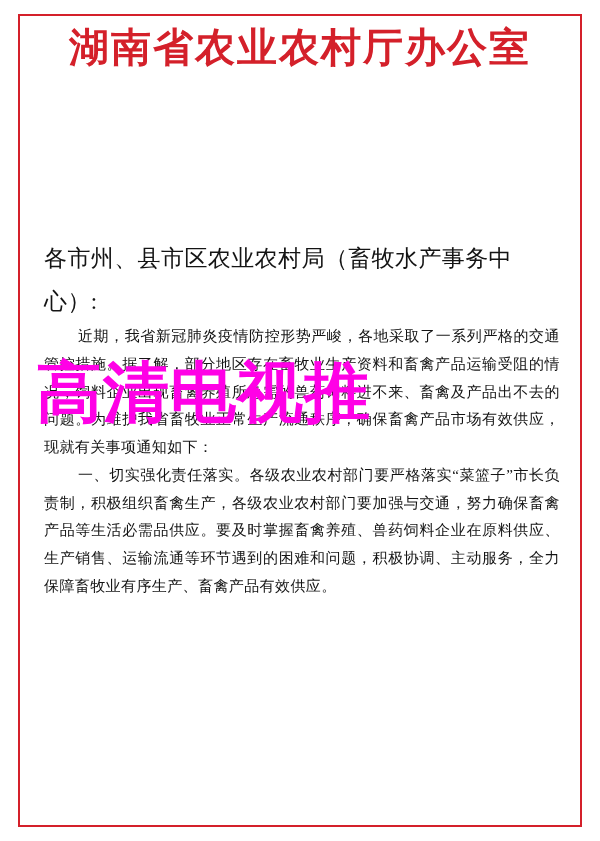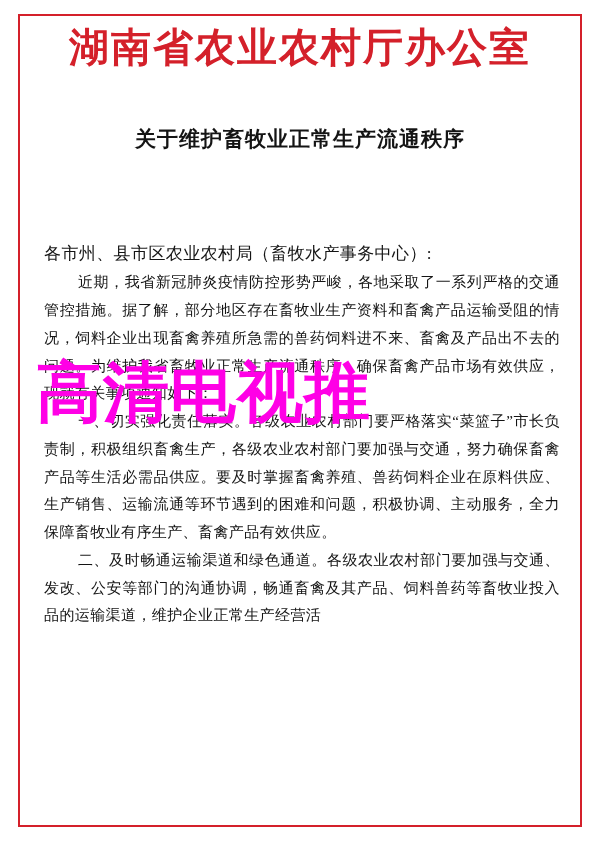--- a/index.html
+++ b/index.html
@@ -63,21 +63,21 @@
     line-height: 1.9;
     letter-spacing: 1px;
   }
   .body-block {
     position: absolute;
     left: 44px;
     right: 40px;
     top: 238px;
   }
   .addressee {
-    font-size: 17px;
+    font-size: 23px;
     color: #141414;
     line-height: 1.85;
     letter-spacing: 0.4px;
   }
   .para {
     font-size: 15px;
     color: #141414;
     line-height: 1.85;
     text-indent: 34px;
     text-align: justify;
@@ -110,27 +110,25 @@
 
 <div class="page">
 
   <div class="frame"></div>
 
   <div class="doc-header">
     <span class="org">湖南省农业农村厅办公室</span>
   </div>
 
   <div class="title-block">
-    <div class="tline">关于维护畜牧业正常生产流通秩序</div>
   </div>
 
   <div class="body-block">
     <div class="addressee">各市州、县市区农业农村局（畜牧水产事务中心）:</div>
     <p class="para">近期，我省新冠肺炎疫情防控形势严峻，各地采取了一系列严格的交通管控措施。据了解，部分地区存在畜牧业生产资料和畜禽产品运输受阻的情况，饲料企业出现畜禽养殖所急需的兽药饲料进不来、畜禽及产品出不去的问题。为维护我省畜牧业正常生产流通秩序，确保畜禽产品市场有效供应，现就有关事项通知如下：</p>
     <p class="para">一、切实强化责任落实。各级农业农村部门要严格落实“菜篮子”市长负责制，积极组织畜禽生产，各级农业农村部门要加强与交通，努力确保畜禽产品等生活必需品供应。要及时掌握畜禽养殖、兽药饲料企业在原料供应、生产销售、运输流通等环节遇到的困难和问题，积极协调、主动服务，全力保障畜牧业有序生产、畜禽产品有效供应。</p>
-    <p class="para">二、及时畅通运输渠道和绿色通道。各级农业农村部门要加强与交通、发改、公安等部门的沟通协调，畅通畜禽及其产品、饲料兽药等畜牧业投入品的运输渠道，维护企业正常生产经营活</p>
   </div>
 
   <div class="watermark">
     <div class="wm-line l2">高清电视推</div>
   </div>
 
 </div>
 
 </body></html>

